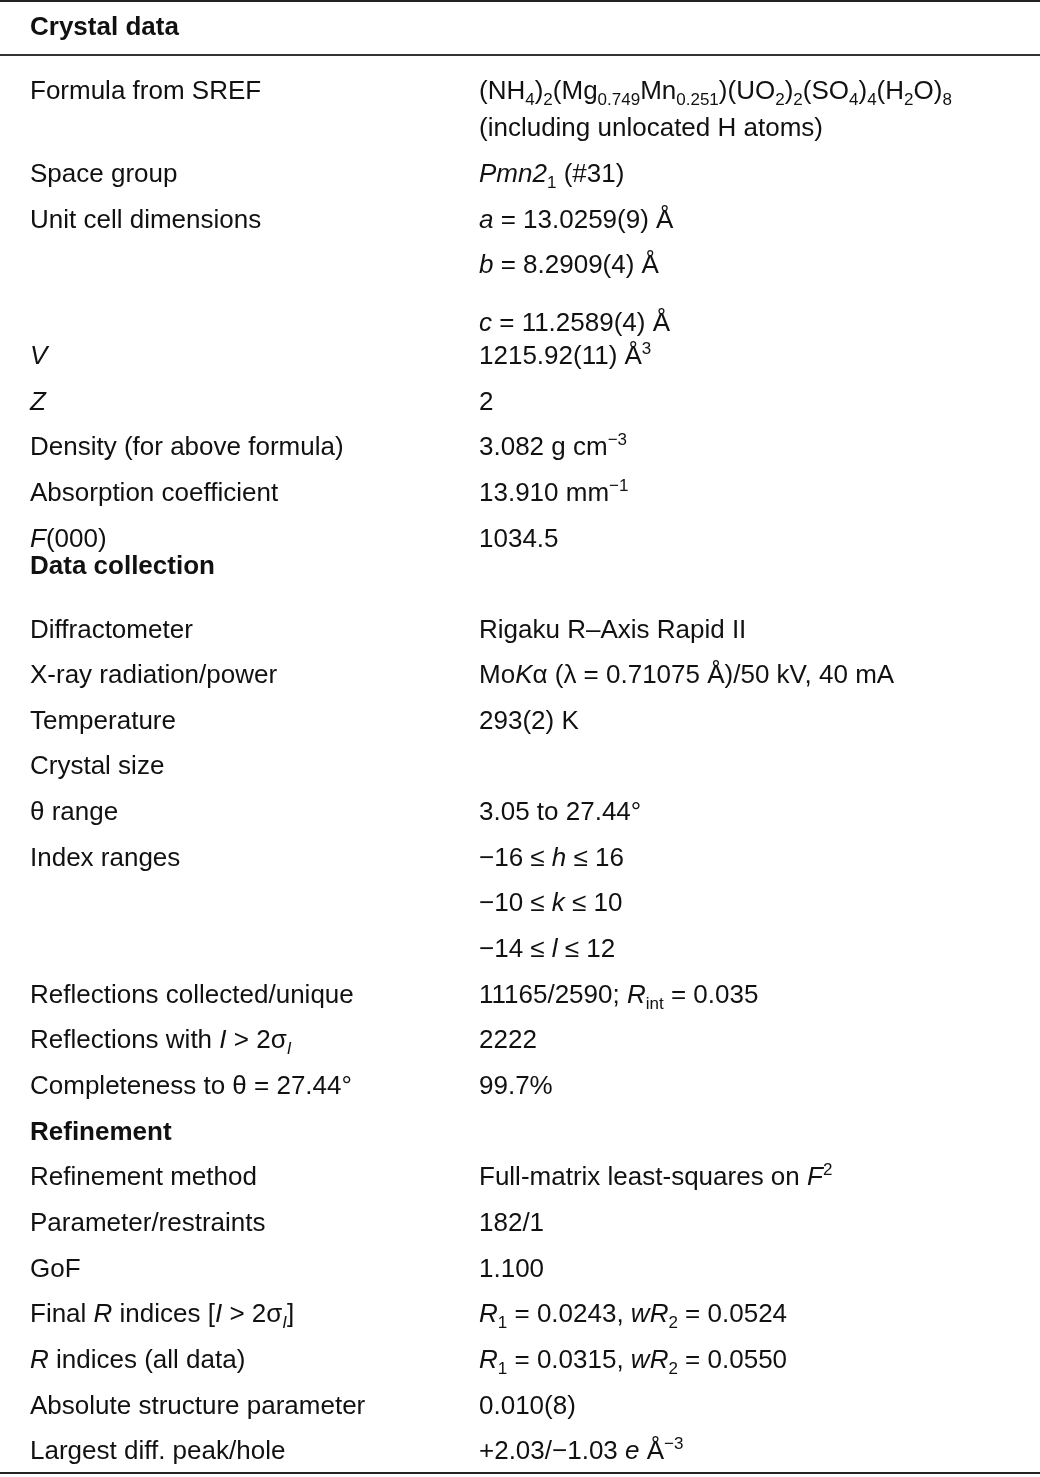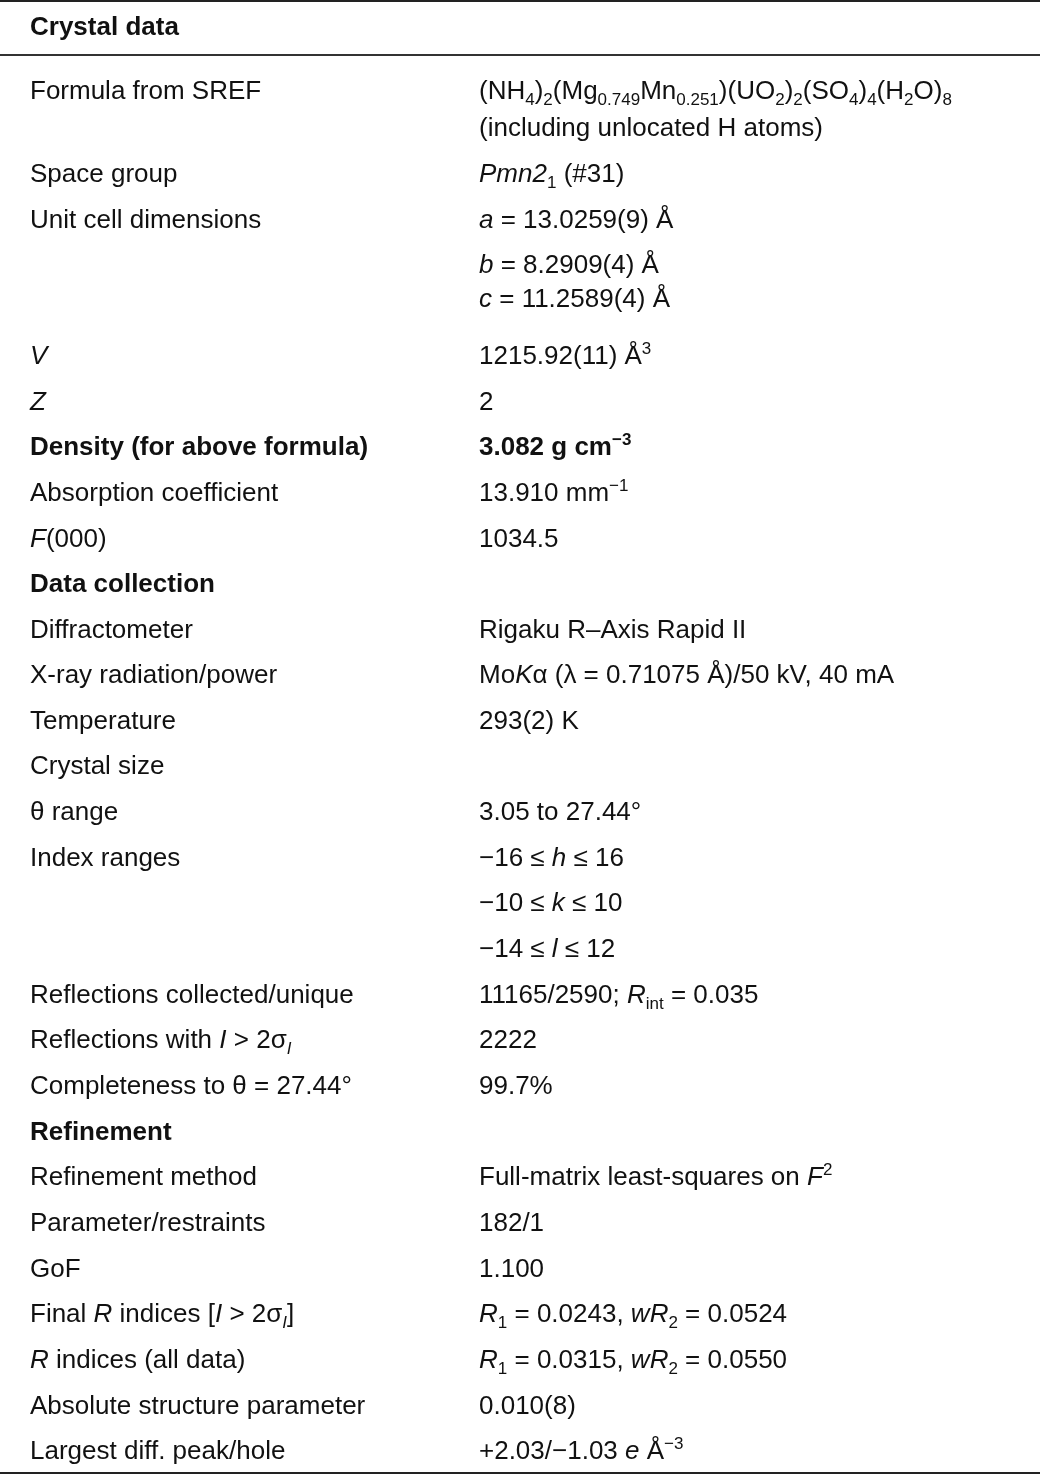--- a/index.html
+++ b/index.html
@@ -43,50 +43,50 @@
     <span class="val"><i>Pmn</i><i>2</i><sub>1</sub><span> (#31)</span></span>
   </div>
 
   <div class="row" style="top:201px;">
     <span class="lbl">Unit cell dimensions</span>
     <span class="val"><i>a</i><span> = 13.0259(9) Å</span></span>
   </div>
   <div class="row" style="top:246px;">
     <span class="val"><i>b</i><span> = 8.2909(4) Å</span></span>
   </div>
-  <div class="row" style="top:280px;">
+  <div class="row" style="top:304px;">
     <span class="val"><i>c</i><span> = 11.2589(4) Å</span></span>
   </div>
 
   <div class="row" style="top:337px;">
     <i class="lbl">V</i>
     <span class="val"><span>1215.92(11) Å</span><sup>3</sup></span>
   </div>
 
   <div class="row" style="top:383px;">
     <i class="lbl">Z</i>
     <span class="val">2</span>
   </div>
 
-  <div class="row" style="top:428px;font-weight:bold;">
+  <div class="row" style="top:428px;">
     <span class="lbl">Density (for above formula)</span>
     <span class="val"><span>3.082 g cm</span><sup>−3</sup></span>
   </div>
 
   <div class="row" style="top:474px;">
     <span class="lbl">Absorption coefficient</span>
     <span class="val"><span>13.910 mm</span><sup>−1</sup></span>
   </div>
 
   <div class="row" style="top:520px;">
     <span class="lbl"><i>F</i><span>(000)</span></span>
     <span class="val">1034.5</span>
   </div>
 
-  <div class="row" style="top:565px;">
+  <div class="row" style="top:547px;">
     <span class="lbl sec">Data collection</span>
   </div>
 
   <div class="row" style="top:611px;">
     <span class="lbl">Diffractometer</span>
     <span class="val">Rigaku R–Axis Rapid II</span>
   </div>
 
   <div class="row" style="top:656px;">
     <span class="lbl">X-ray radiation/power</span>

